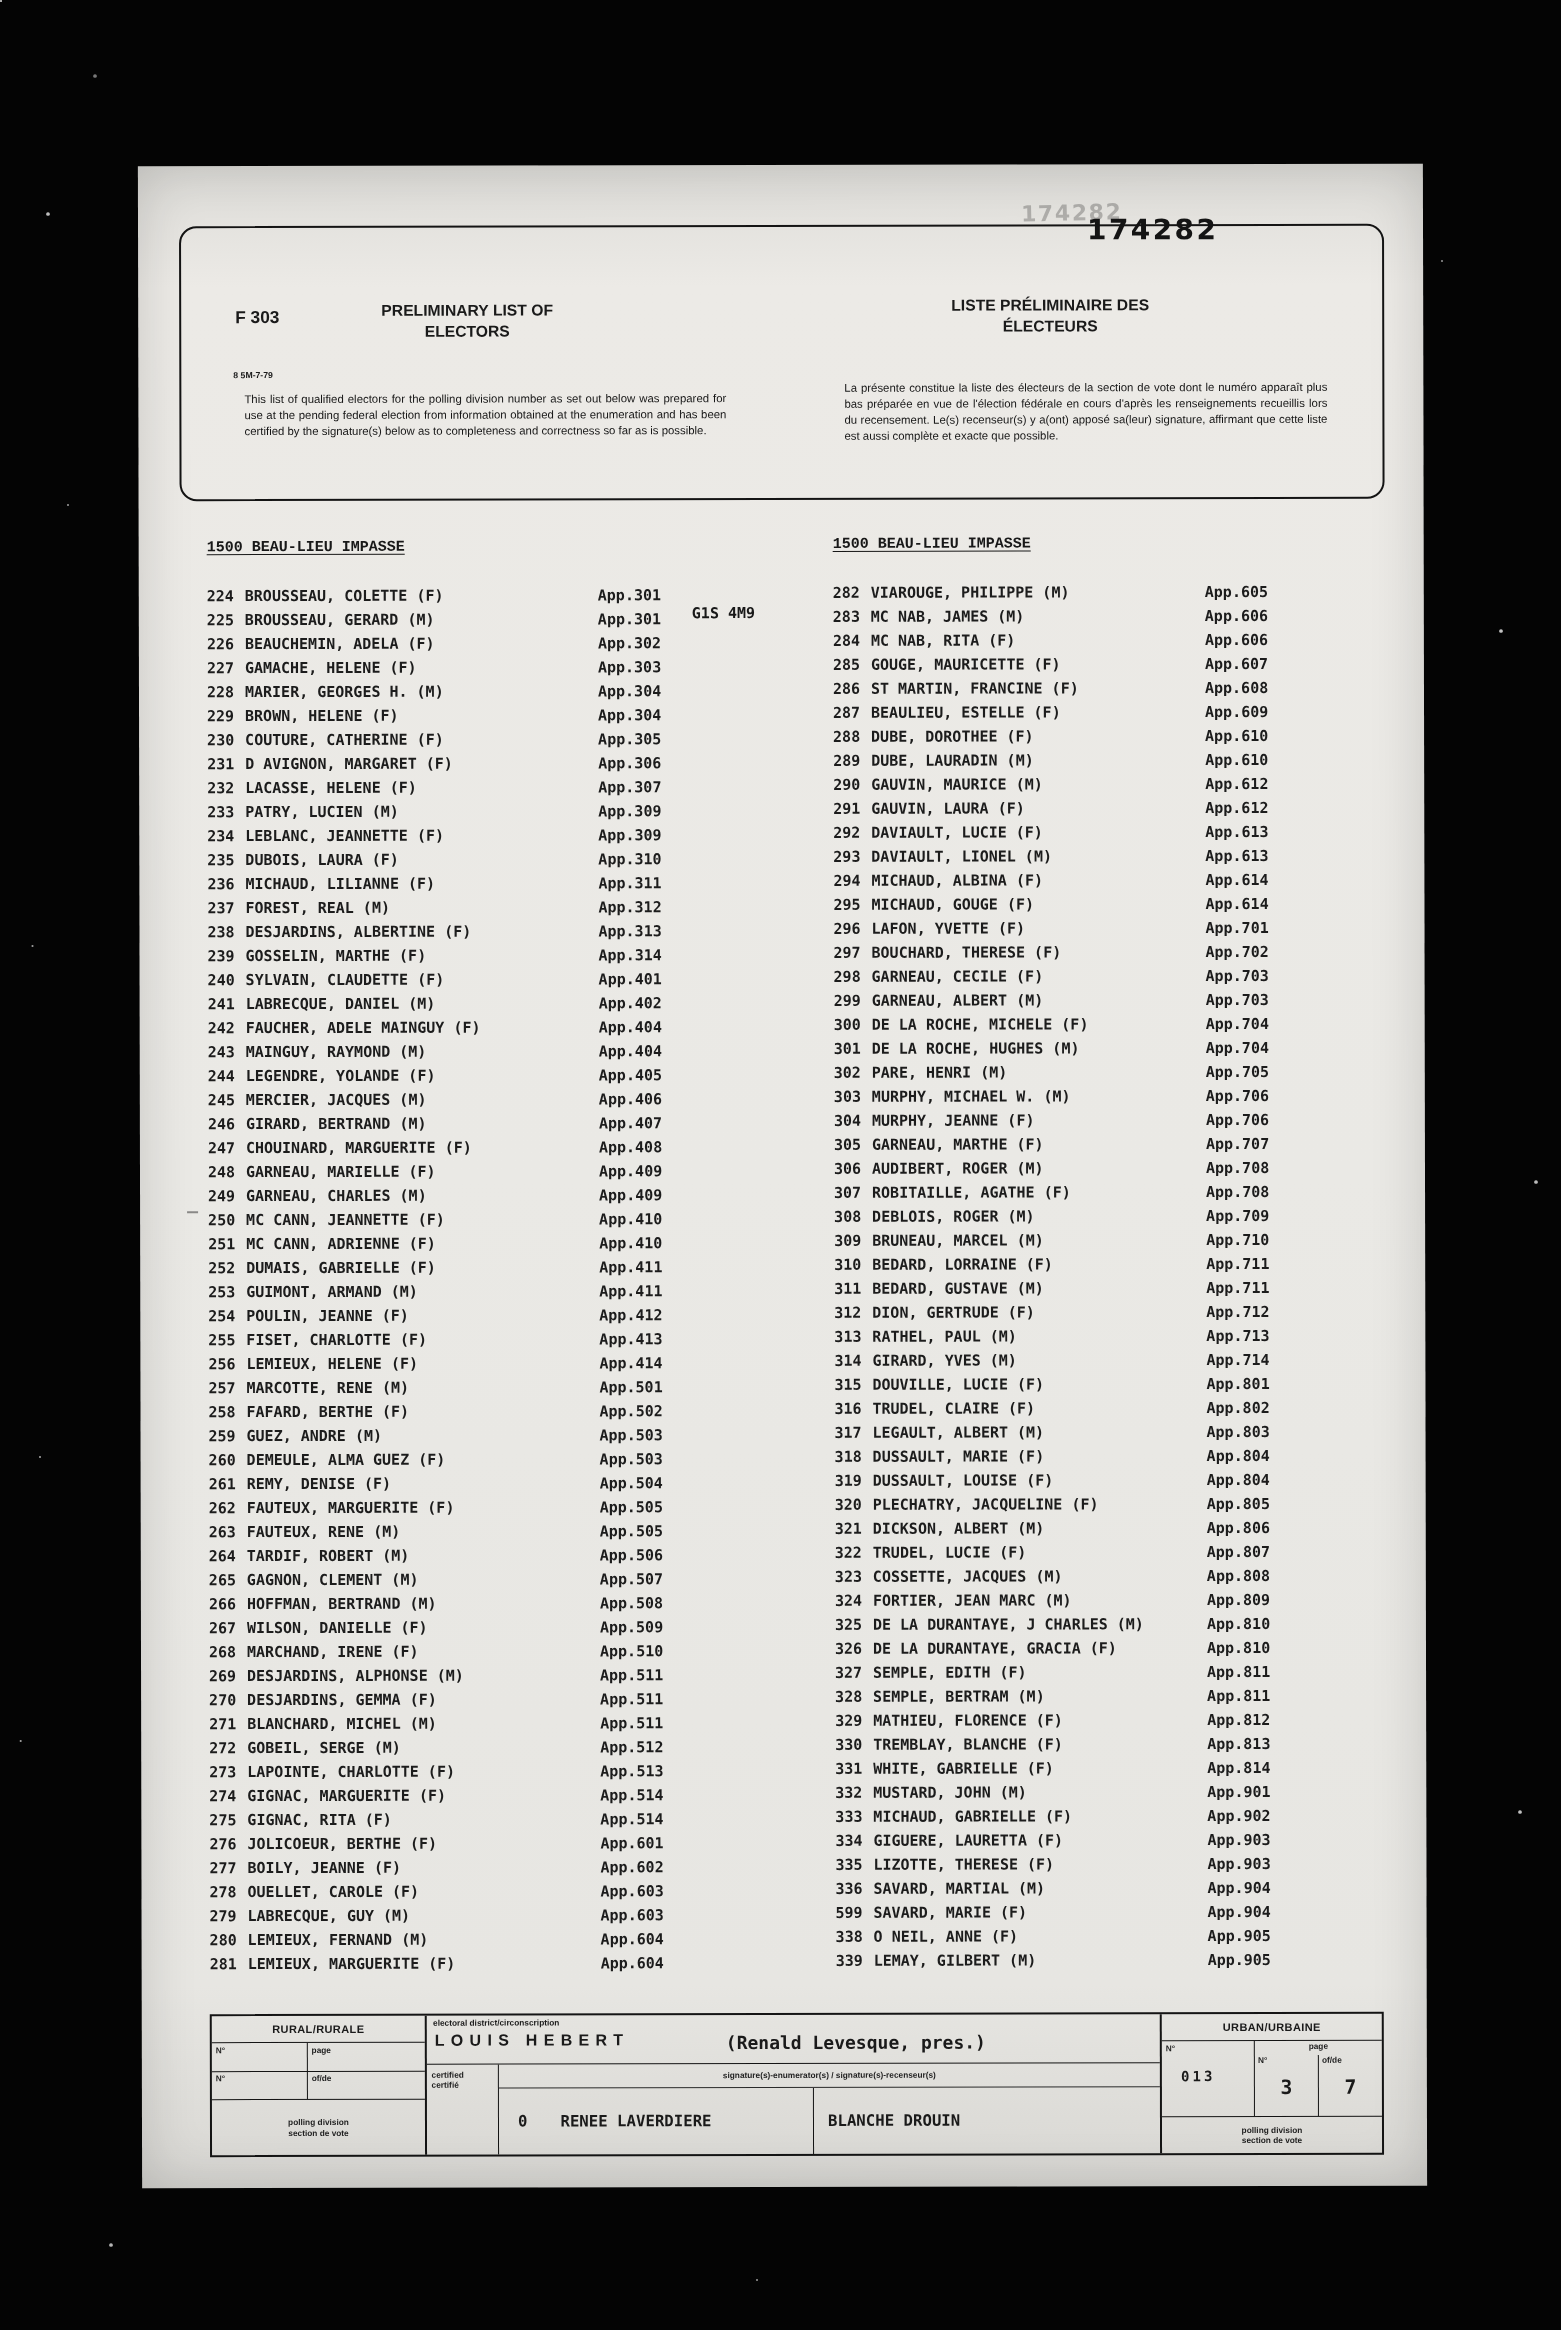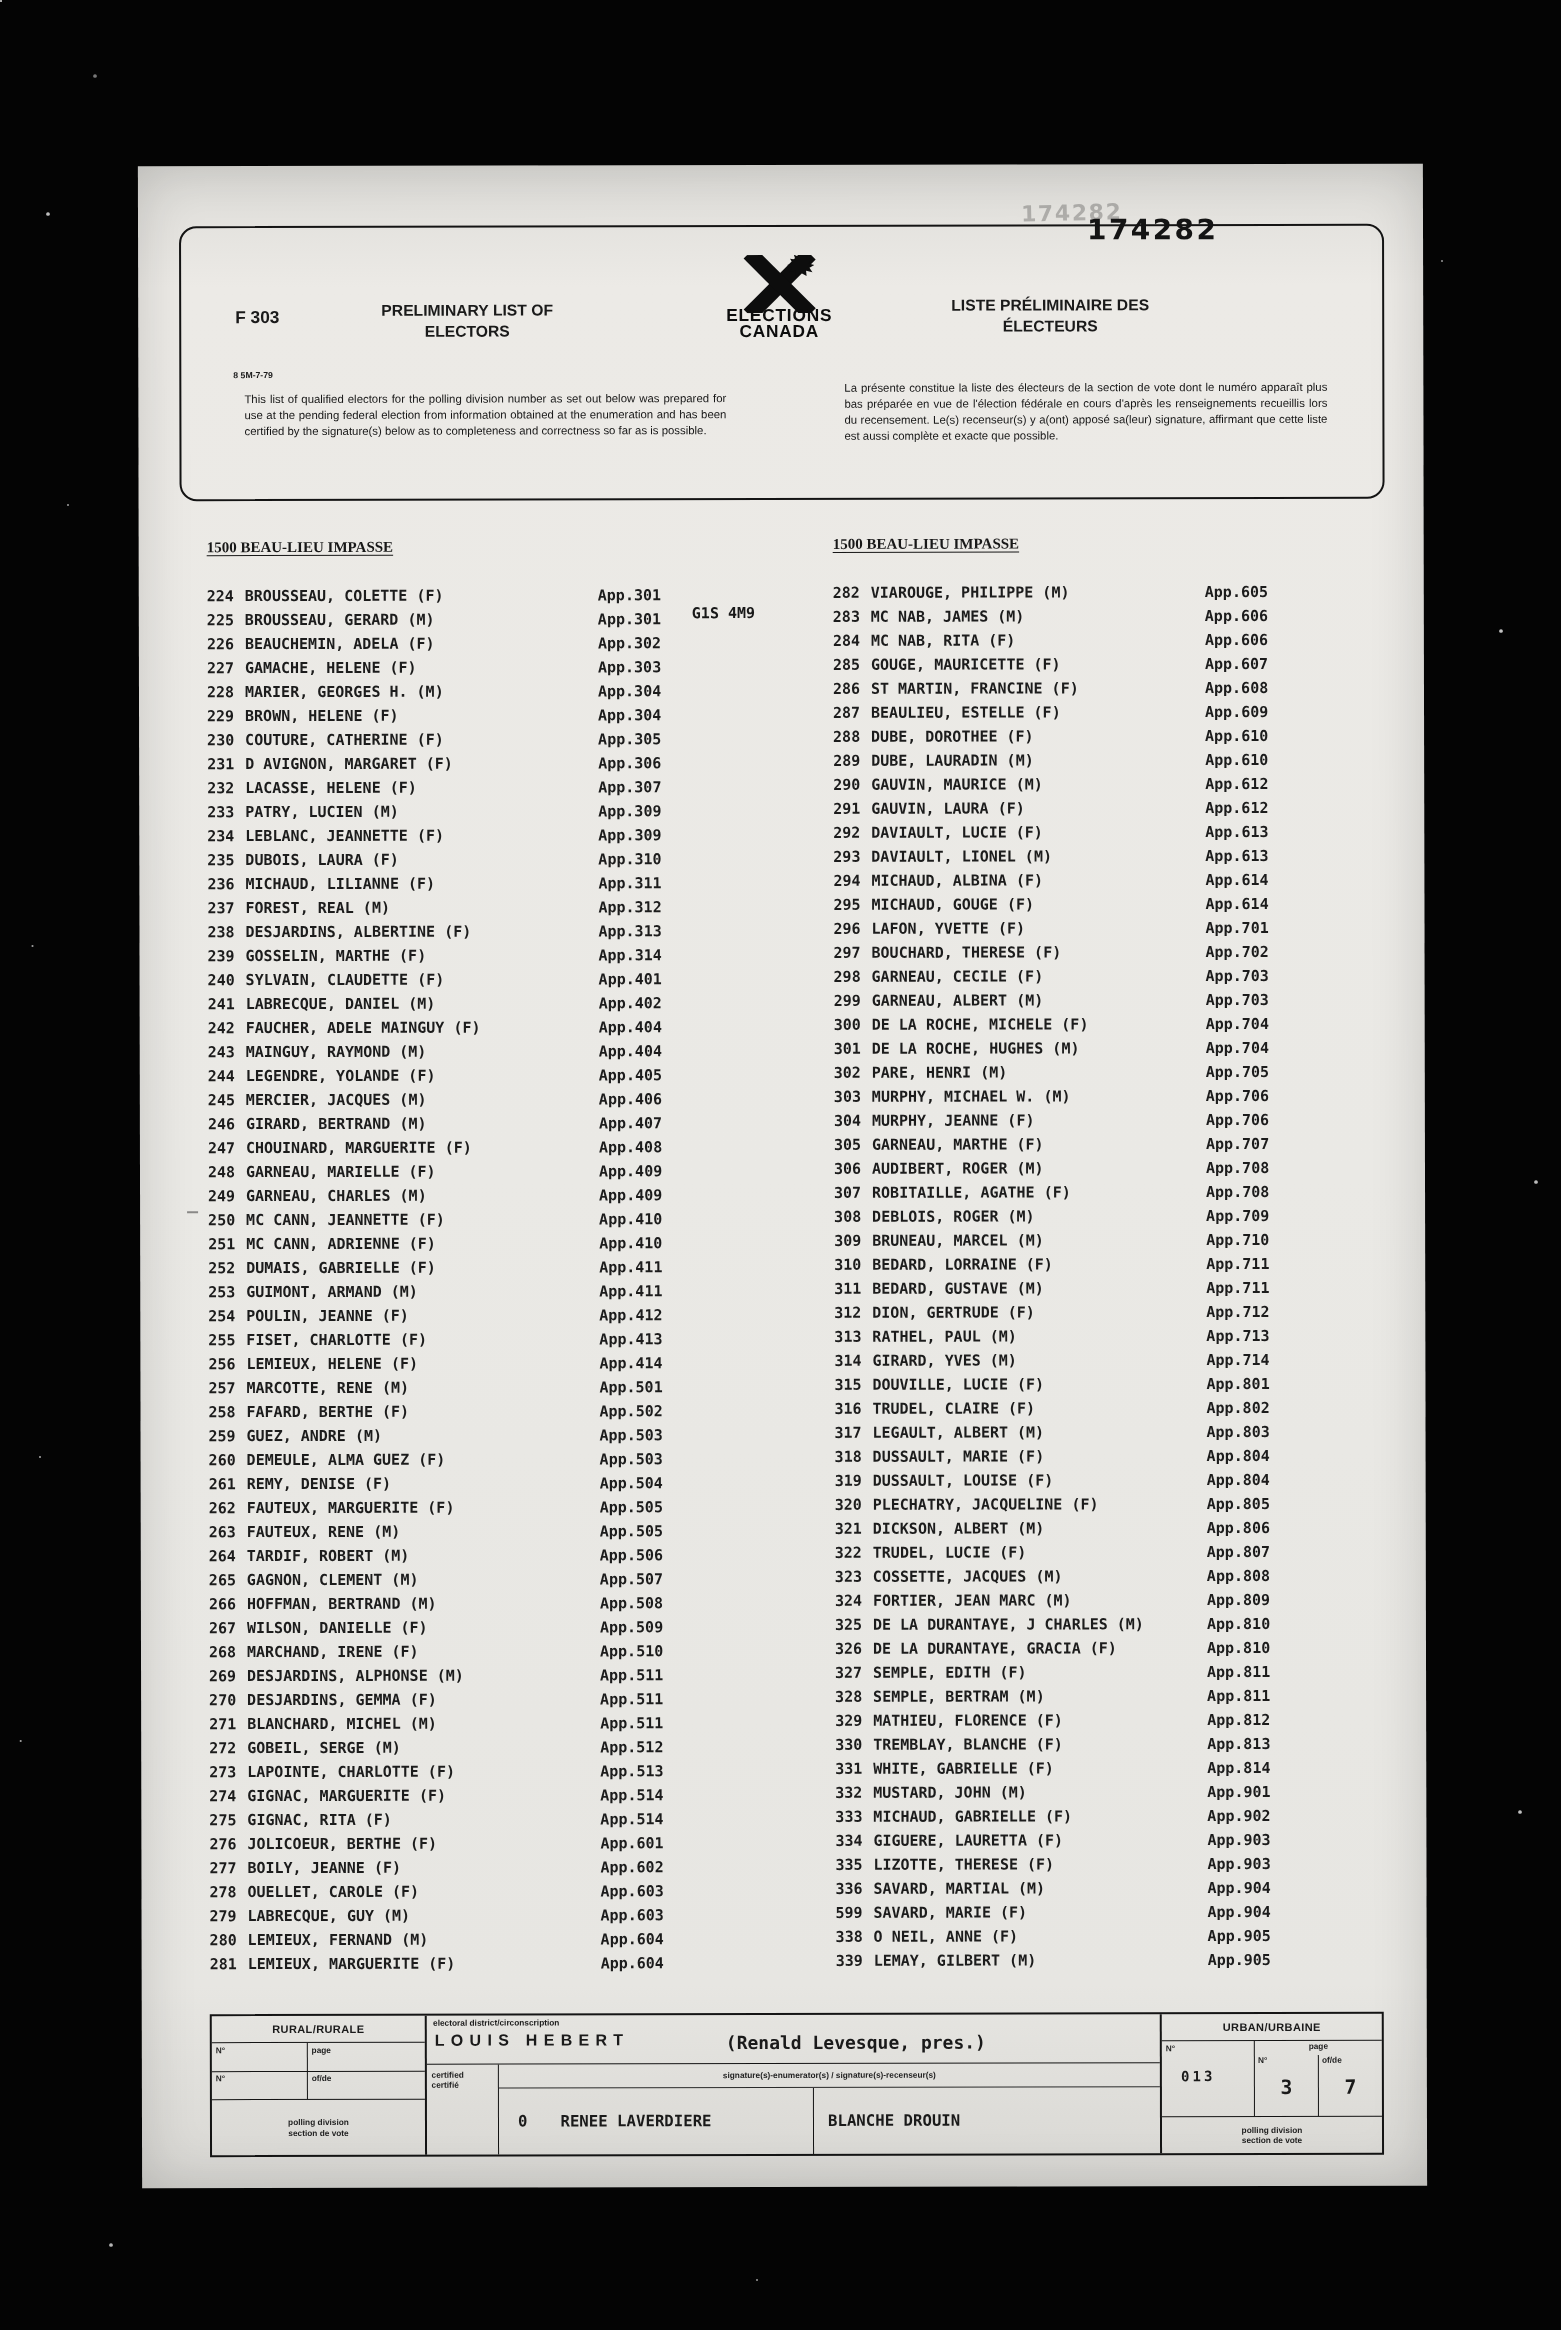--- a/index.html
+++ b/index.html
@@ -33,21 +33,21 @@
     font-size:15.7px;font-weight:bold;line-height:1.35;}
   .logo{position:absolute;left:472px;top:28px;width:252px;text-align:center;}
   .logo svg{display:block;margin:0 auto;}
   .logo-text{font-family:"Liberation Sans",sans-serif;font-weight:bold;font-size:17.3px;
     line-height:.95;letter-spacing:0.8px;color:#0d0d0d;margin-top:-6.3px;}
   .para{position:absolute;font-size:11.4px;line-height:1.4;text-align:justify;color:#161616;font-weight:500;}
   .para-en{left:63px;top:164px;width:482px;}
   .para-fr{left:663px;top:154px;width:483px;}
 
   
-  .street{position:absolute;font-family:Liberation Serif, serif;font-weight:bold;font-size:15px;
+  .street{position:absolute;font-family:Liberation Mono, monospace;font-weight:bold;font-size:15px;
     text-decoration:underline;text-underline-offset:3.1px;color:#181818;}
   .street-left{left:68px;top:373px;}
   .street-right{left:694px;top:371px;}
   .postal{position:absolute;left:553px;top:423px;font-family:"DejaVu Sans Mono",monospace;
     font-weight:bold;font-size:15px;color:#181818;margin-top:16px;}
 
   .col{position:absolute;width:551px;font-family:"DejaVu Sans Mono",monospace;
     font-weight:bold;font-size:15px;color:#1c1c1c;}
   .col-left{left:68px;top:421px;}
   .col-right{left:694px;top:419px;}
@@ -113,35 +113,20 @@
 <div class="page">
 
   <div class="stamp-ghost">174282</div>
   <div class="stamp">174282</div>
 
   <div class="hdrbox">
     <div class="f303">F 303</div>
     <div class="fcode">8 5M-7-79</div>
     <div class="title-en">PRELIMINARY LIST OF ELECTORS</div>
 
-    <div class="logo">
-      <span>
-        <svg width="118" height="58" viewBox="0 0 150 74" aria-hidden="true">
-          <g fill="#0d0d0d">
-            <rect x="66" y="-18" width="20" height="110" transform="rotate(45 75 37)"></rect>
-            <rect x="66" y="-18" width="20" height="110" transform="rotate(-45 75 37)"></rect>
-            <path transform="translate(84,-4) scale(0.62)" d="M30 0 L34 10 44 6 41 16 52 14 46 24 58 27 48 33 54 42 41 39 42 50 30 43 18 50 19 39 6 42 12 33 2 27 14 24 8 14 19 16 16 6 26 10 Z"></path>
-          </g>
-        </svg>
-      </span>
-      <div class="logo-text">
-        <div>ELECTIONS</div>
-        <div>CANADA</div>
-      </div>
-    </div>
 
     <div class="title-fr">LISTE PRÉLIMINAIRE DES ÉLECTEURS</div>
     <div class="para para-en">This list of qualified electors for the polling division number as set out below was prepared for use at the pending federal election from information obtained at the enumeration and has been certified by the signature(s) below as to completeness and correctness so far as is possible.</div>
     <div class="para para-fr">La présente constitue la liste des électeurs de la section de vote dont le numéro apparaît plus bas préparée en vue de l'élection fédérale en cours d'après les renseignements recueillis lors du recensement. Le(s) recenseur(s) y a(ont) apposé sa(leur) signature, affirmant que cette liste est aussi complète et exacte que possible.</div>
   </div>
 
   <div class="street street-left">1500 BEAU-LIEU IMPASSE</div>
   <div class="street street-right">1500 BEAU-LIEU IMPASSE</div>
   <div class="postal">G1S 4M9</div>
   <div class="stray-dash"></div>

